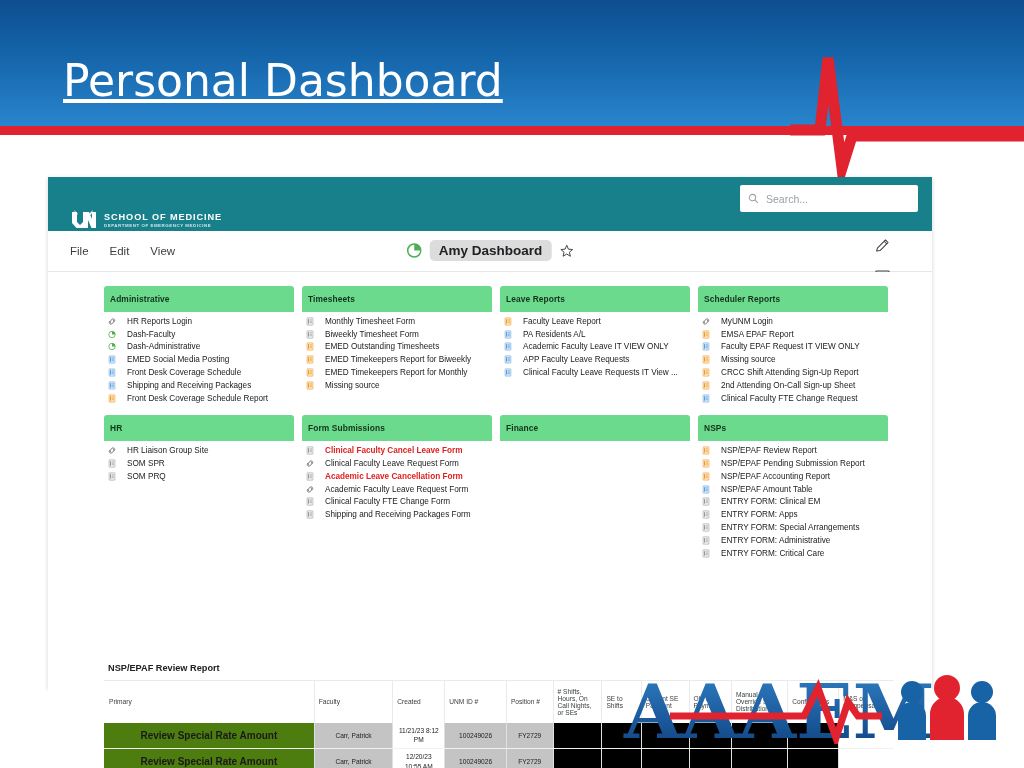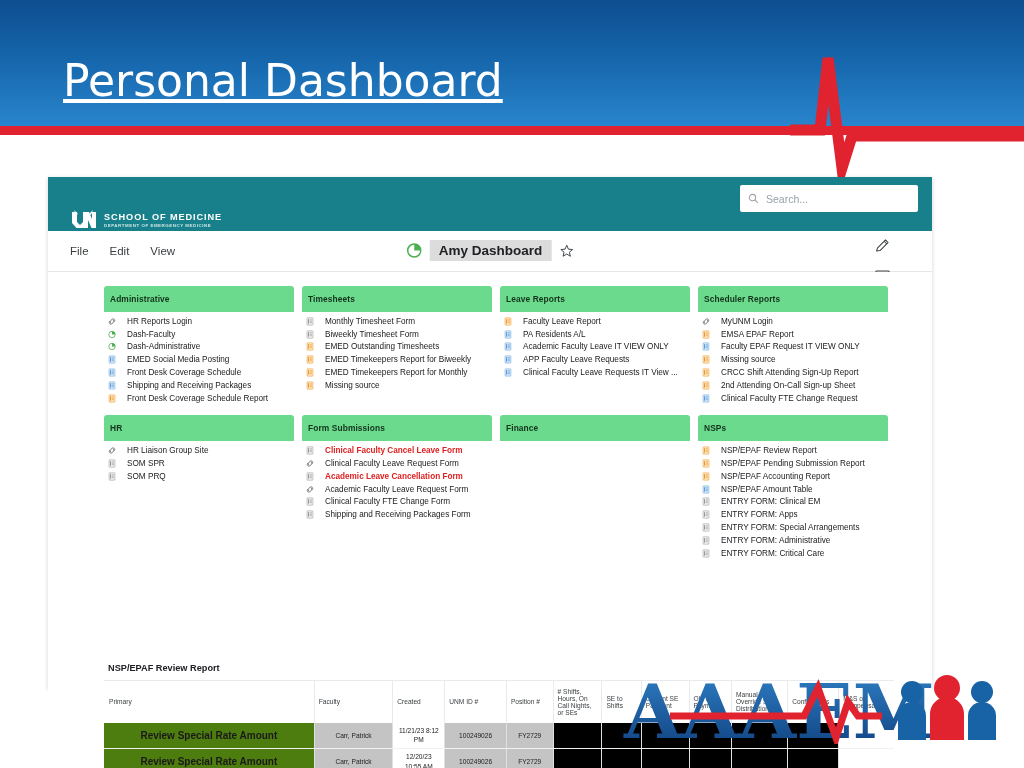--- a/index.html
+++ b/index.html
@@ -67,21 +67,21 @@
   }
   .menu-item {
     font-size: 11.5px; color: #3c4043; margin-right: 21px; cursor: pointer;
   }
   .doc-title-wrap {
     position: absolute; left: 50%; transform: translateX(-50%);
     display: flex; align-items: center; gap: 8px; top: 9px;
   }
   .doc-title {
     background: #dcdcdc; color: #202124; font-size: 13.5px; font-weight: 700;
-    padding: 3px 9px; border-radius: 0; white-space: nowrap;
+    padding: 3px 9px; border-radius: 5px; white-space: nowrap;
   }
   .right-tools {
     position: absolute; right: 12px; top: 6px;
     display: flex; align-items: center; gap: 14px; flex-direction: column;
   }
   .share-btn {
     background: #18808a; color: #fff; border-radius: 4px;
     height: 28px; padding: 0 12px; display: flex; align-items: center; gap: 6px;
     font-size: 11.5px; font-weight: 700; cursor: pointer;
   }

